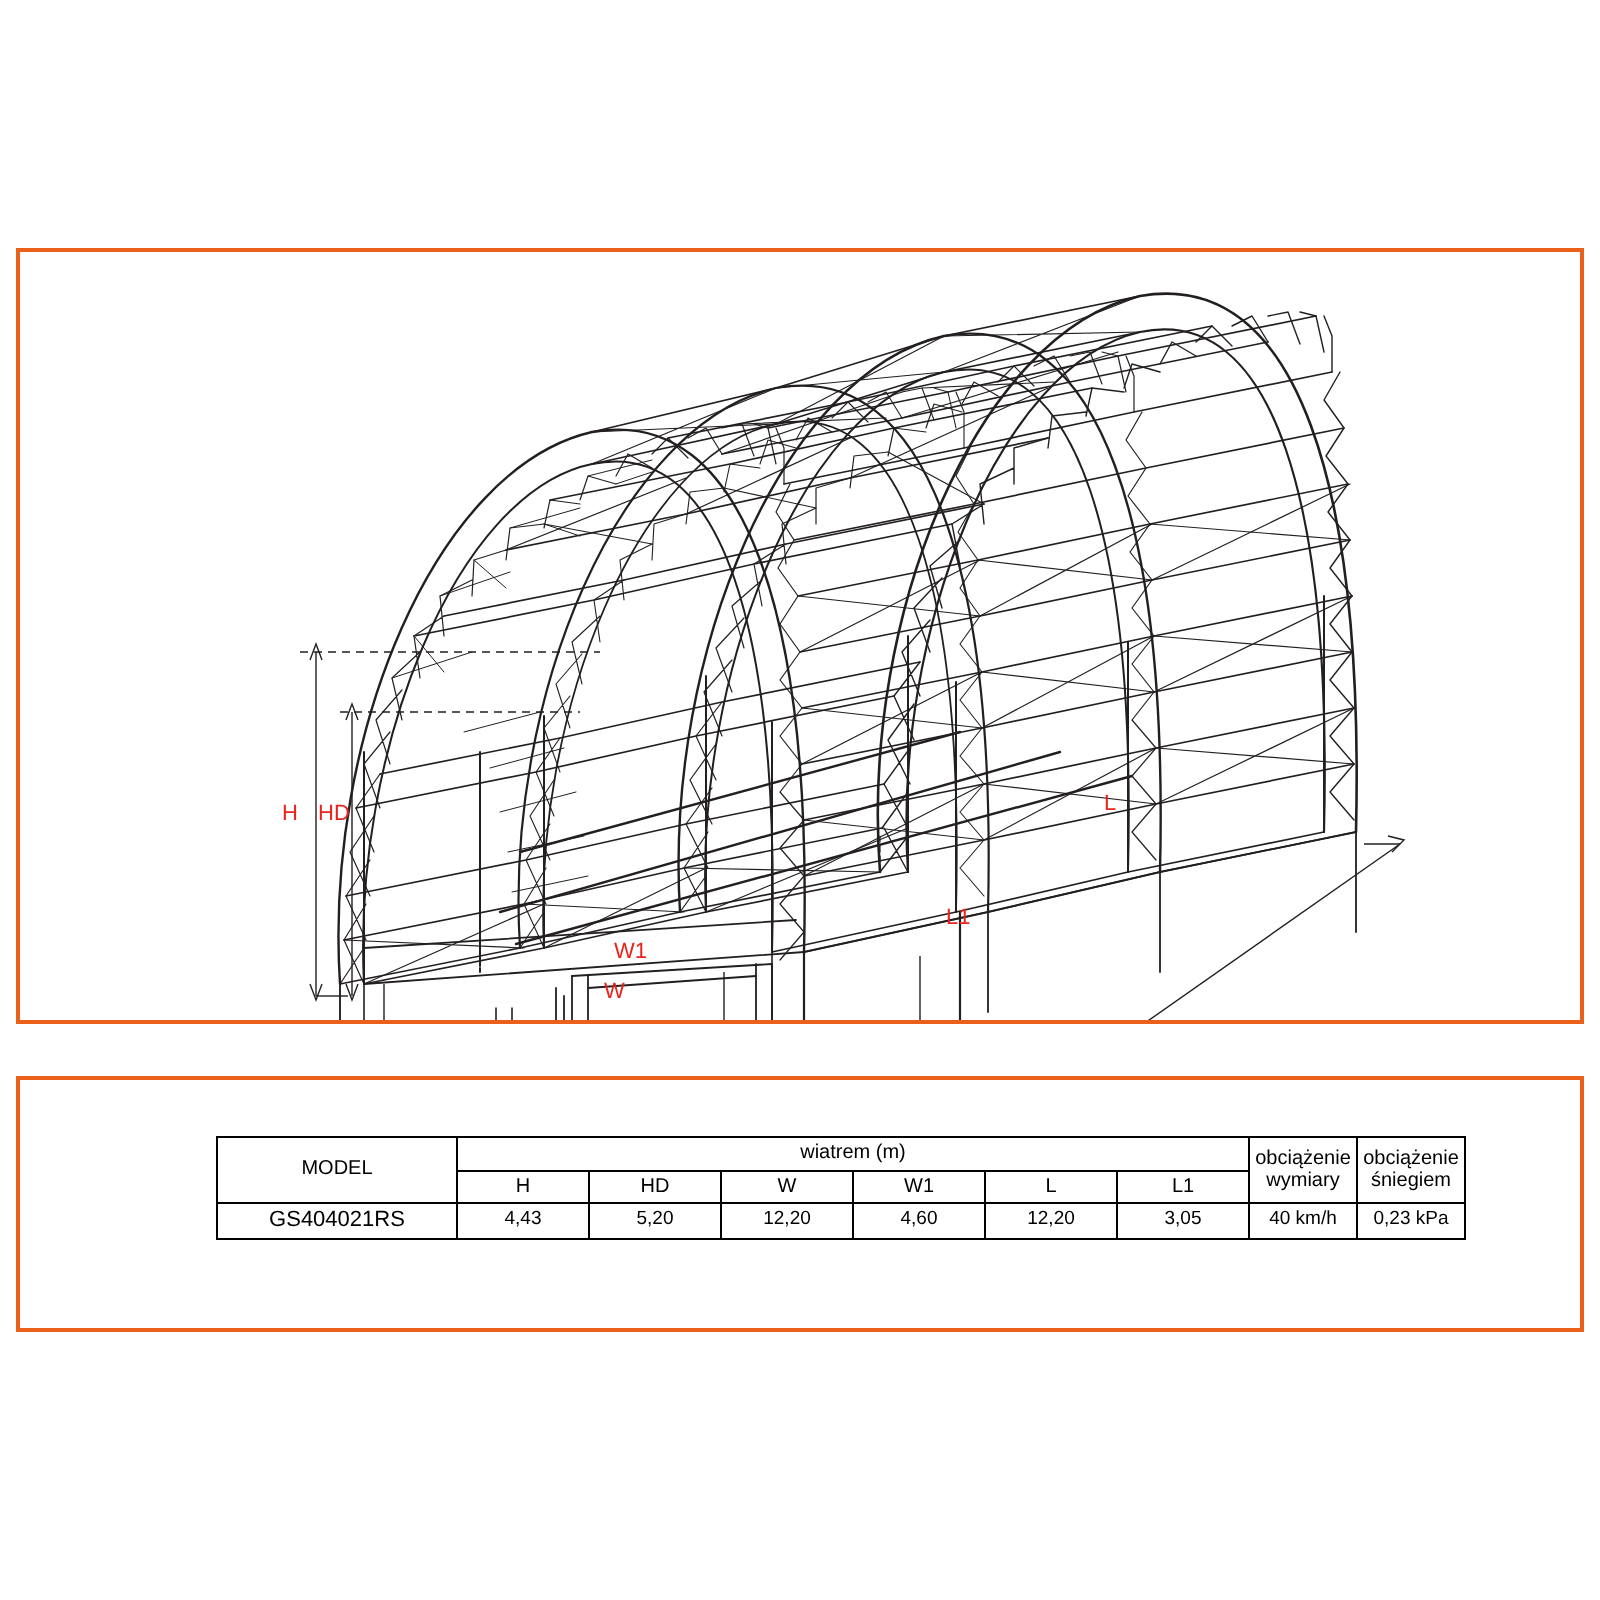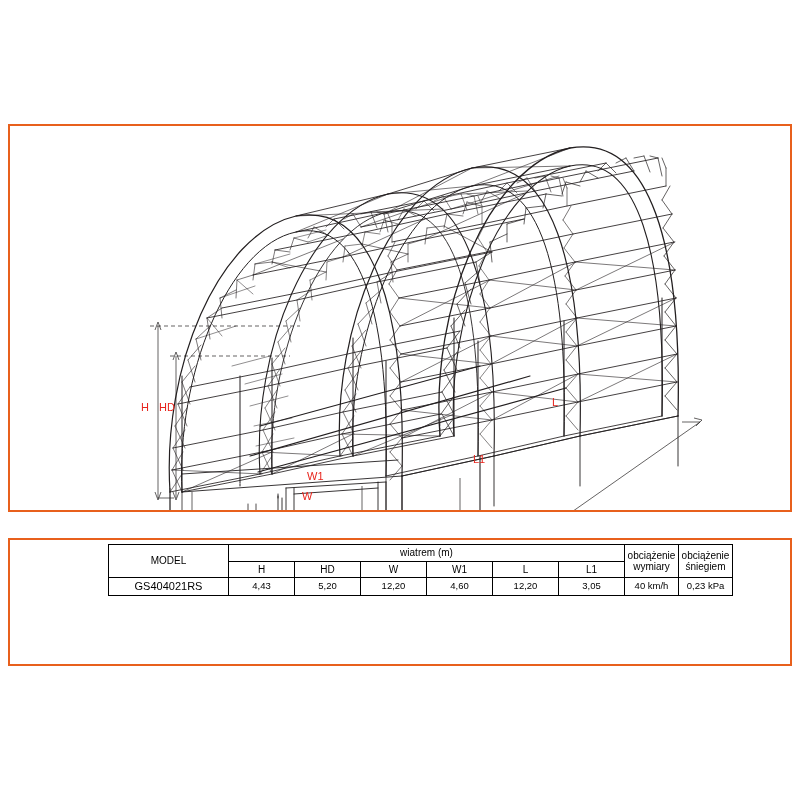--- a/index.html
+++ b/index.html
@@ -46,21 +46,21 @@
     position: absolute;
     font-size: 11px;
     color: #e8241c;
     font-family: "Liberation Sans", sans-serif;
     white-space: nowrap;
   }
   
   #spec-table-wrap {
     position: absolute;
     left: 108px;
-    top: 544px;
+    top: 568px;
     width: 624px;
   }
   table.spec {
     border-collapse: collapse;
     width: 624px;
     font-size: 10px;
     color: #000;
     table-layout: fixed;
   }
   table.spec td, table.spec th {

